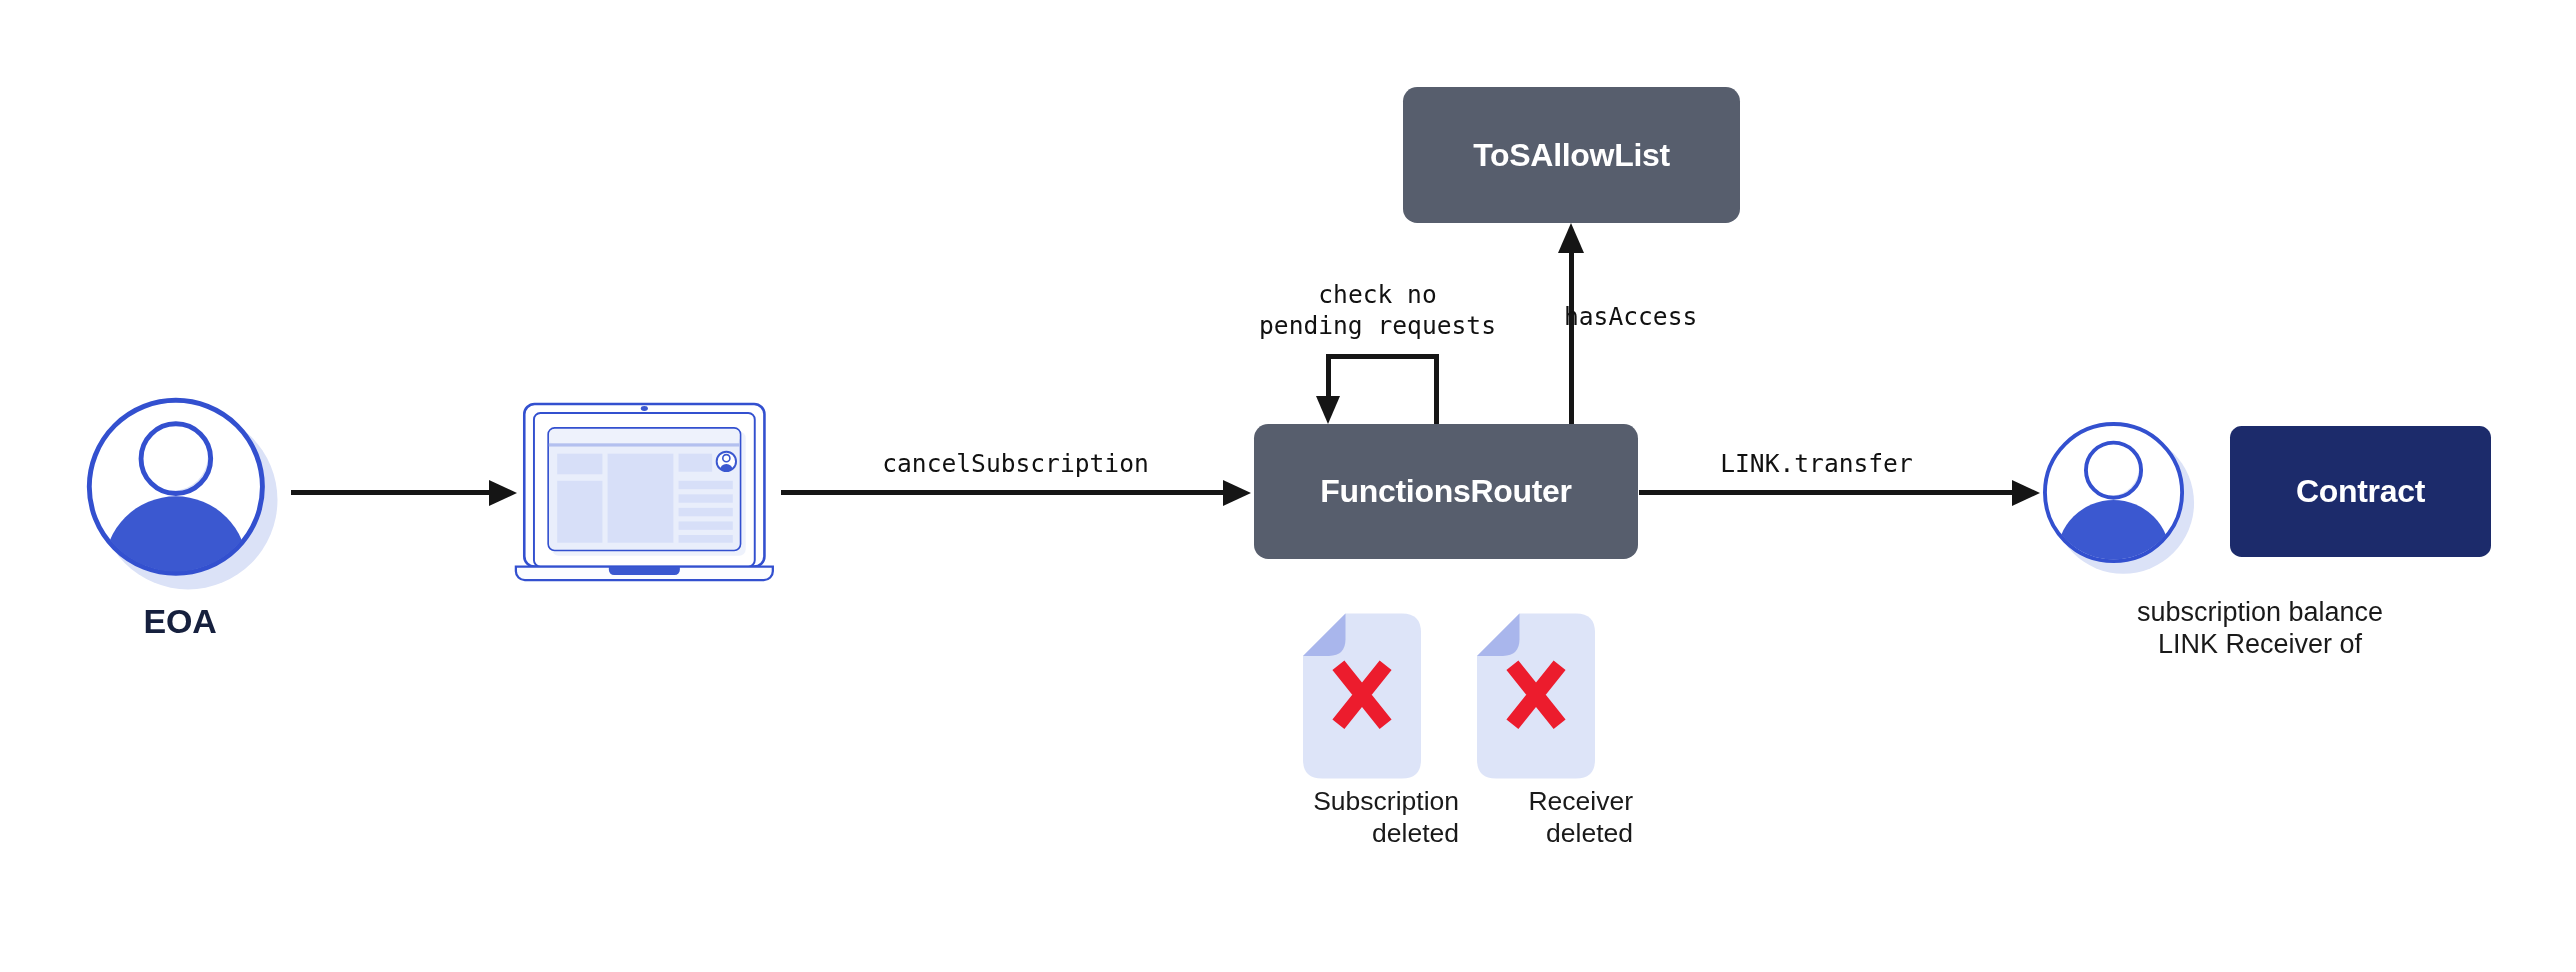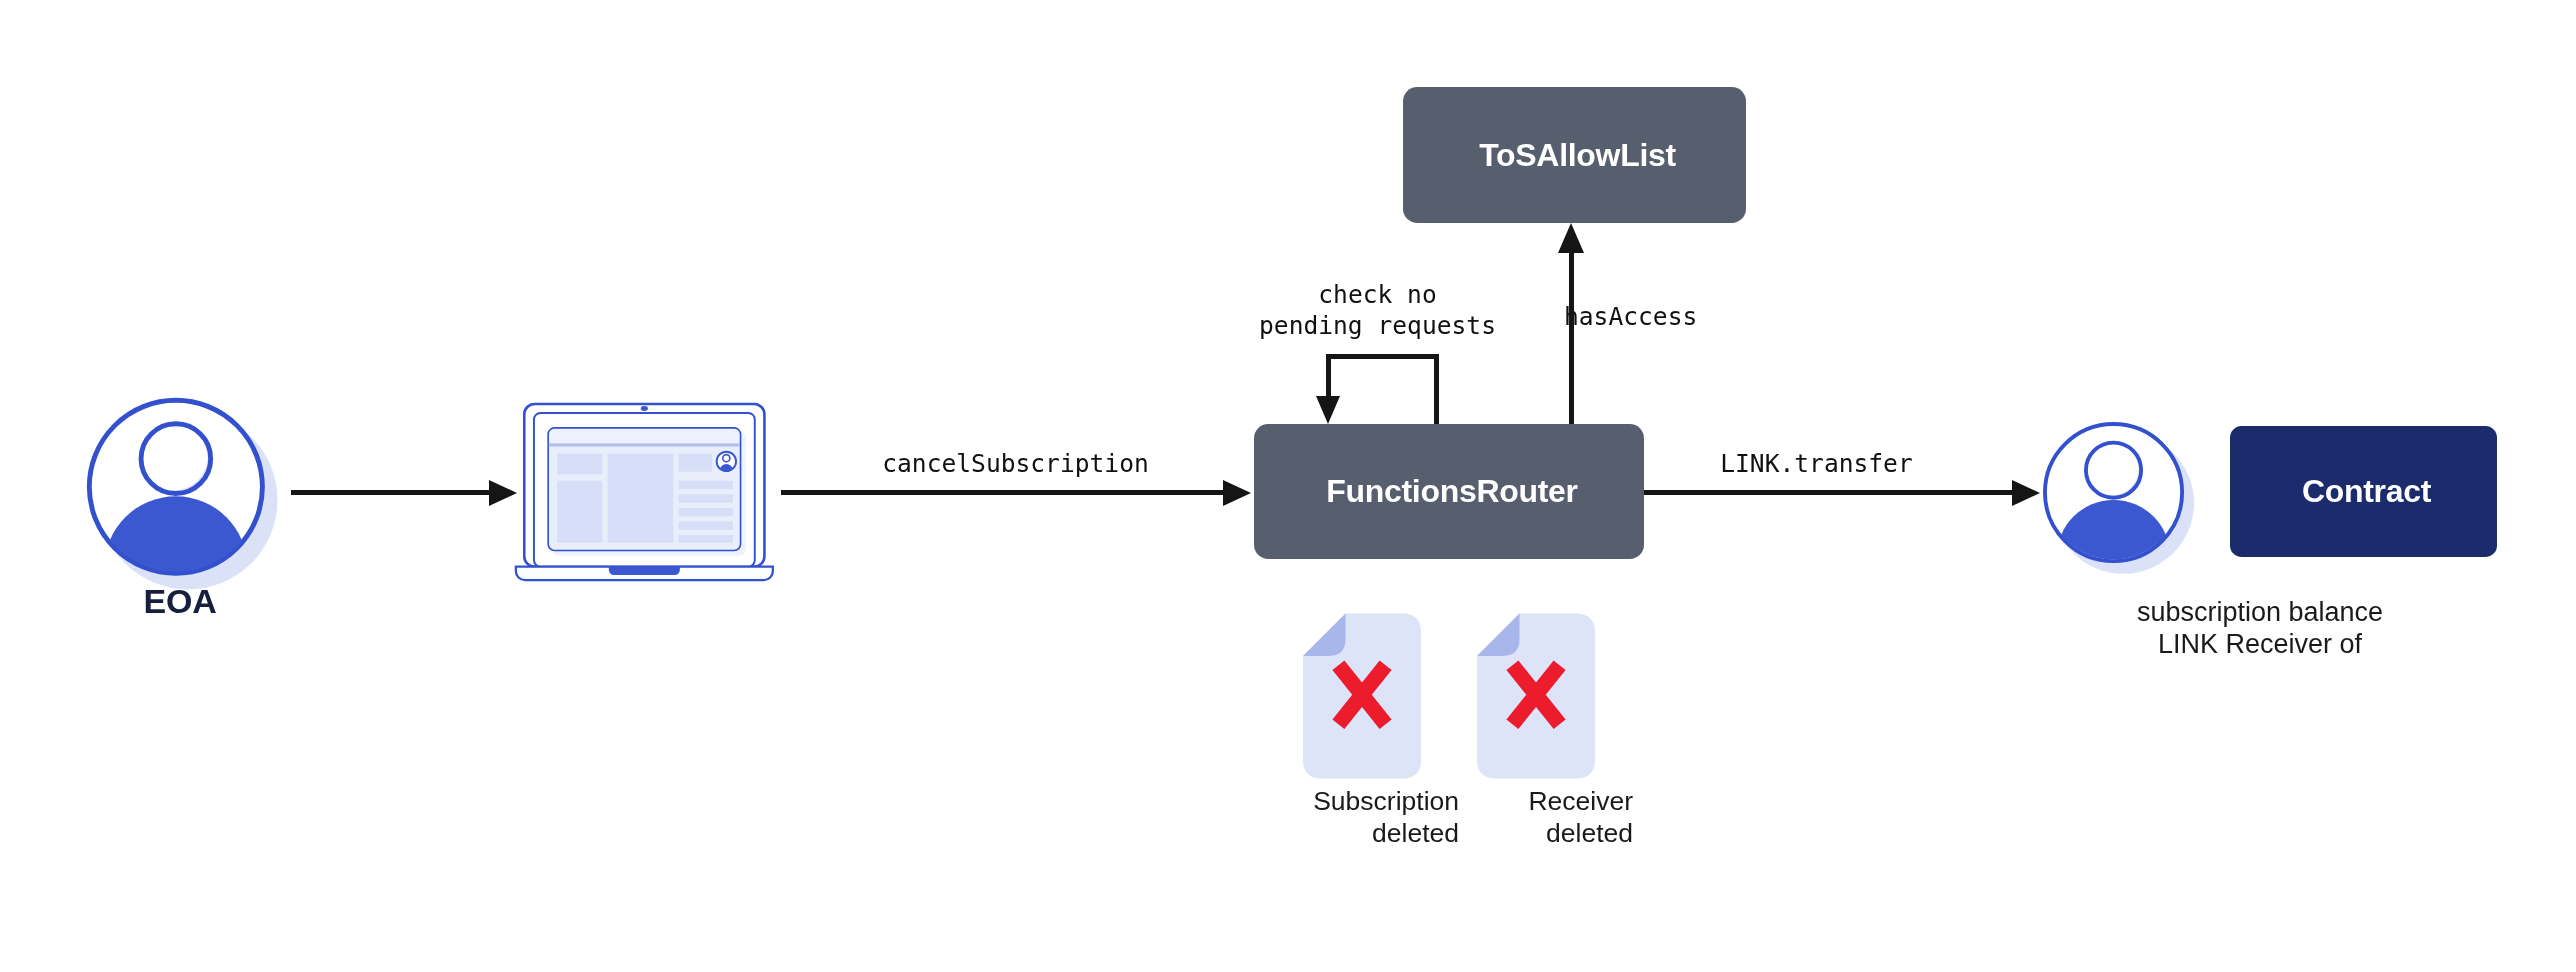--- a/index.html
+++ b/index.html
@@ -16,21 +16,21 @@
     border-left:28.5px solid var(--arrow_black,#151515);}
   .head-up{position:absolute;width:0;height:0;
     border-left:13.6px solid transparent;border-right:13.6px solid transparent;
     border-bottom:30px solid var(--arrow_black,#151515);}
   .head-down{position:absolute;width:0;height:0;
     border-left:12.3px solid transparent;border-right:12.3px solid transparent;
     border-top:28.5px solid var(--arrow_black,#151515);}
   
   .node{
     position:absolute;display:flex;align-items:center;justify-content:center;
-    border-radius:14.2px;color:#fff;font-weight:bold;font-size:32px;letter-spacing:-0.3px;padding-left:6px;
+    border-radius:14.2px;color:#fff;font-weight:bold;font-size:32px;letter-spacing:-0.3px;
   }
   .node.gray{background:var(--node_gray,#575e6d);}
   .node.navy{background:var(--node_navy,#1c2b6b);border-radius:11.6px;margin-left:8px;}
   
   .actor-label{
     position:absolute;text-align:center;font-weight:bold;font-size:34px;
     color:var(--label_navy,#16203e);letter-spacing:-0.3px;
   }
   .mono-label{
     position:absolute;font-family:"DejaVu Sans Mono",monospace;font-size:24.6px;
@@ -86,21 +86,21 @@
     <g clip-path="url(#clip-face)">
       <circle cx="52" cy="95" r="38" fill="var(--accent_blue,#3b58d0)"></circle>
     </g>
     <g clip-path="url(#clip-head)">
       <circle cx="52" cy="37" r="18.5" fill="#fff"></circle>
       <circle cx="58" cy="43" r="18.5" fill="var(--shadow_blue,#dbe2f7)"></circle>
       <circle cx="50.5" cy="35.5" r="18.5" fill="#fff"></circle>
     </g>
     <circle cx="52" cy="37" r="18.5" fill="none" stroke="var(--outline_blue,#3350cf)" stroke-width="2.6"></circle>
   </svg>
-  <div class="actor-label" style="left:83px;top:582px;width:194px">EOA</div>
+  <div class="actor-label" style="left:83px;top:602px;width:194px">EOA</div>
 
   <svg class="abs" style="left:509px;top:402px" width="272" height="184" viewBox="0 0 420 285">
     <rect x="23" y="3" width="372" height="252" rx="16" fill="#fff" stroke="var(--outline_blue,#3350cf)" stroke-width="4"></rect>
     <rect x="38" y="17" width="342" height="238" rx="10" fill="#fff" stroke="var(--outline_blue,#3350cf)" stroke-width="3"></rect>
     <ellipse cx="209" cy="10" rx="5.5" ry="3.8" fill="var(--accent_blue,#3b58d0)"></ellipse>
     <rect x="66" y="46" width="300" height="192" rx="10" fill="#eef2fc"></rect>
     <rect x="60" y="40" width="298" height="190" rx="10" fill="#e9eefb" stroke="var(--outline_blue,#3350cf)" stroke-width="2.5"></rect>
     <rect x="62" y="42" width="294" height="23" rx="8" fill="#eef2fc"></rect>
     <rect x="61" y="64" width="296" height="5" fill="#b3c0ef"></rect>
     <rect x="74" y="80" width="70" height="32" fill="#d7dff8"></rect>

